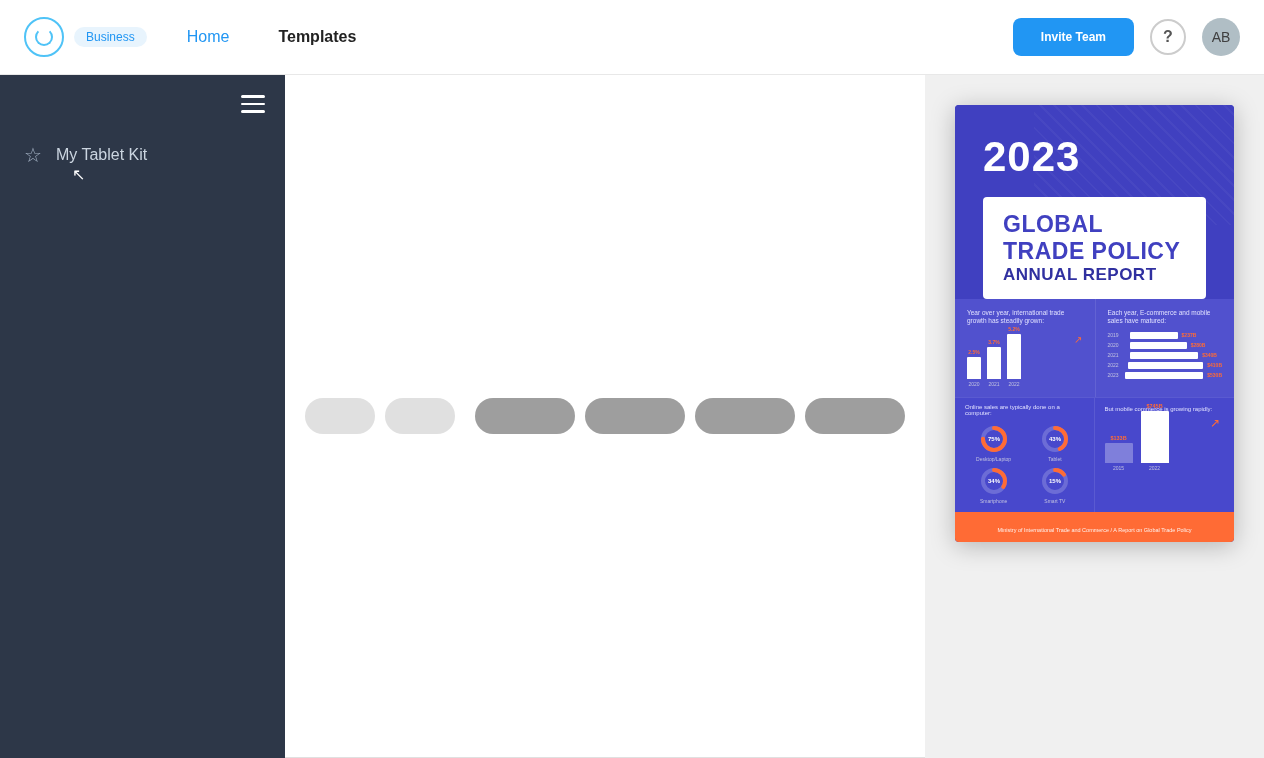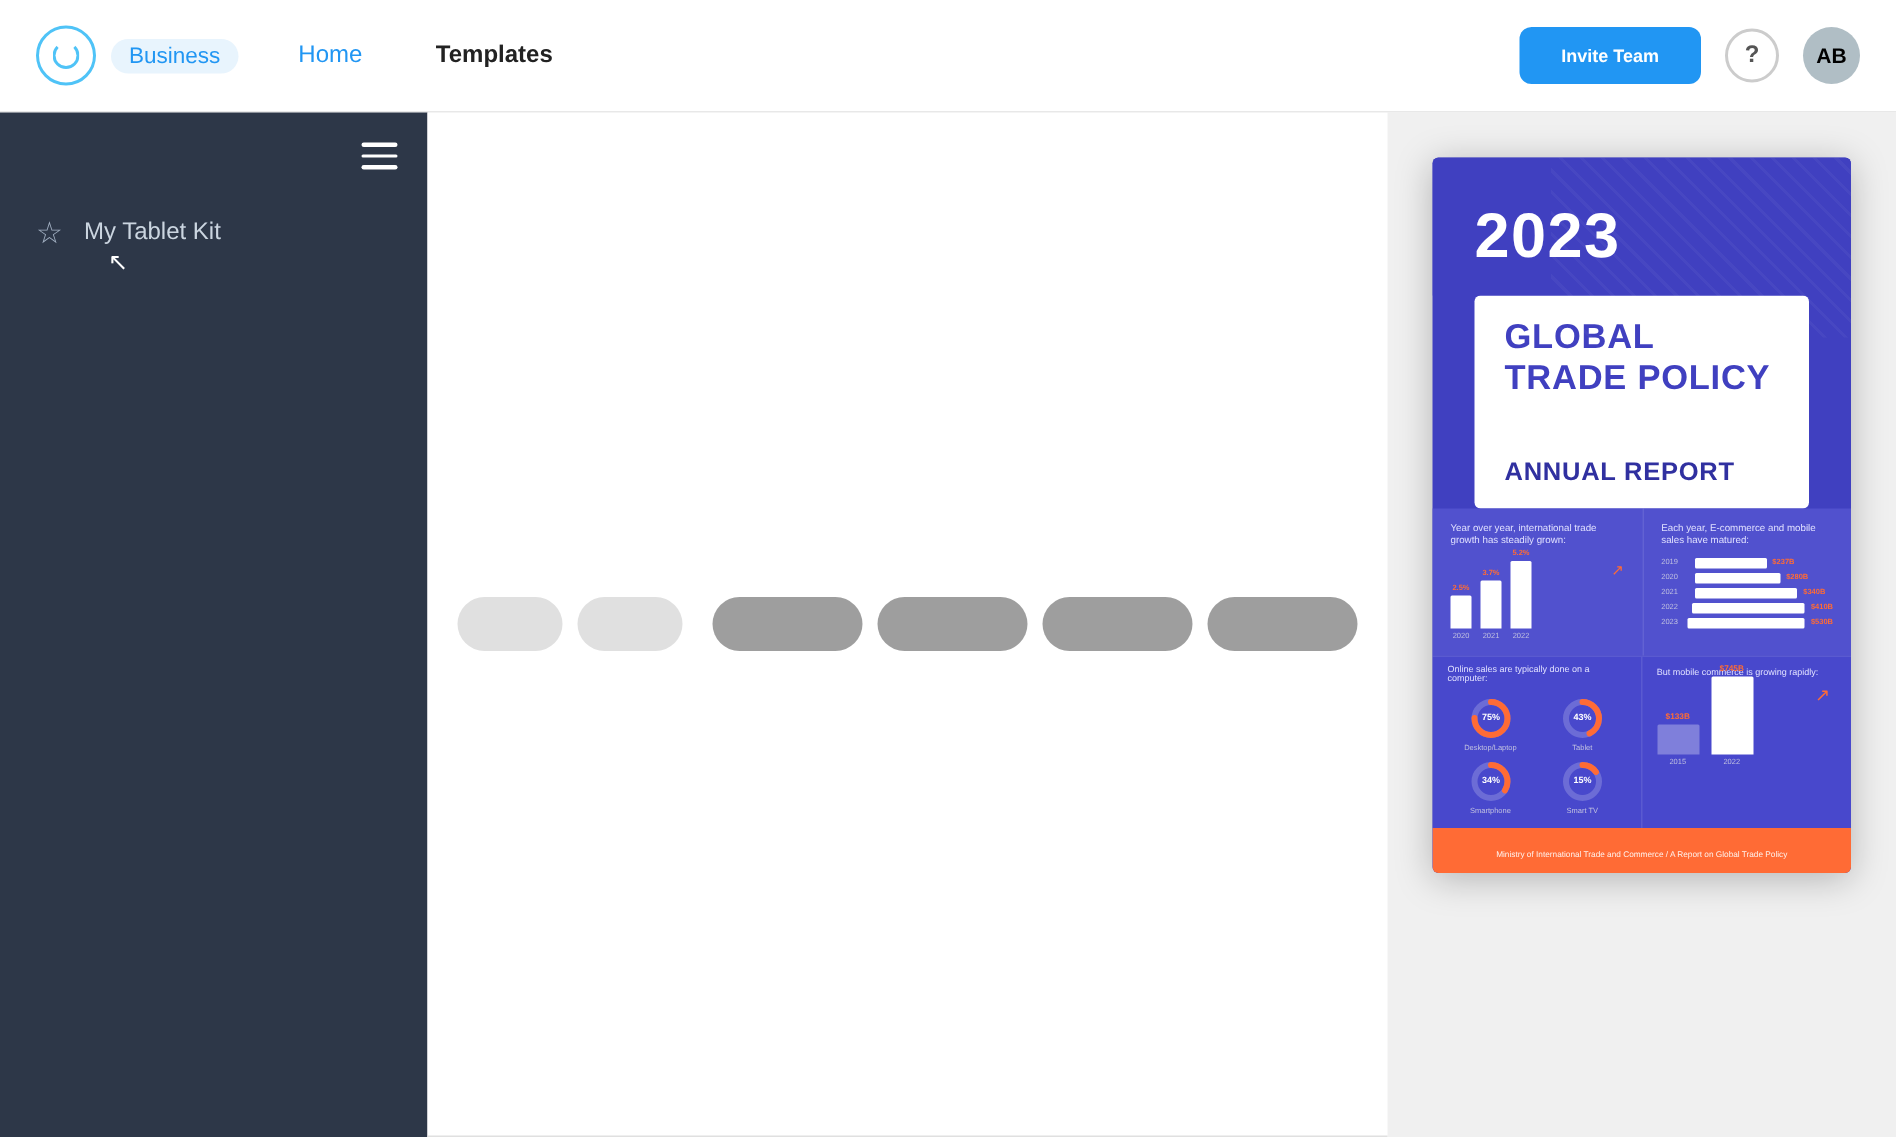--- a/index.html
+++ b/index.html
@@ -35,21 +35,21 @@
       height: 18px;
       border-radius: 50%;
       border: 2.5px solid #4fc3f7;
       border-top-color: transparent;
     }
     .business-badge {
       background: #e8f4fd;
       color: #2196f3;
       border-radius: 12px;
       padding: 3px 12px;
-      font-size: 15px;
+      font-size: 12px;
       font-weight: 500;
     }
     .nav-link {
       font-size: 16px;
       color: #333;
       text-decoration: none;
       padding: 0 8px;
       cursor: pointer;
     }
     .nav-link.active {
@@ -84,23 +84,23 @@
       cursor: pointer;
       display: flex;
       align-items: center;
       justify-content: center;
     }
     .avatar {
       width: 38px;
       height: 38px;
       border-radius: 50%;
       background: #b0bec5;
-      color: #000000;
+      color: #404040;
       font-size: 14px;
-      font-weight: 700;
+      font-weight: 400;
       display: flex;
       align-items: center;
       justify-content: center;
       cursor: pointer;
     }
 
     
     .main-layout {
       display: flex;
       height: calc(758px - 75px);
@@ -245,21 +245,20 @@
       color: #4040c0;
       font-size: 23px;
       font-weight: 600;
       letter-spacing: 0.5px;
     }
     .doc-title-line2 {
       color: #3030a0;
       font-size: 17px;
       font-weight: 800;
       letter-spacing: 0.5px;
-      margin-top: 40px;
     }
 
     
     .doc-charts {
       display: grid;
       grid-template-columns: 1fr 1fr;
       gap: 0;
       margin-top: 0;
       background: #4848cc;
     }

